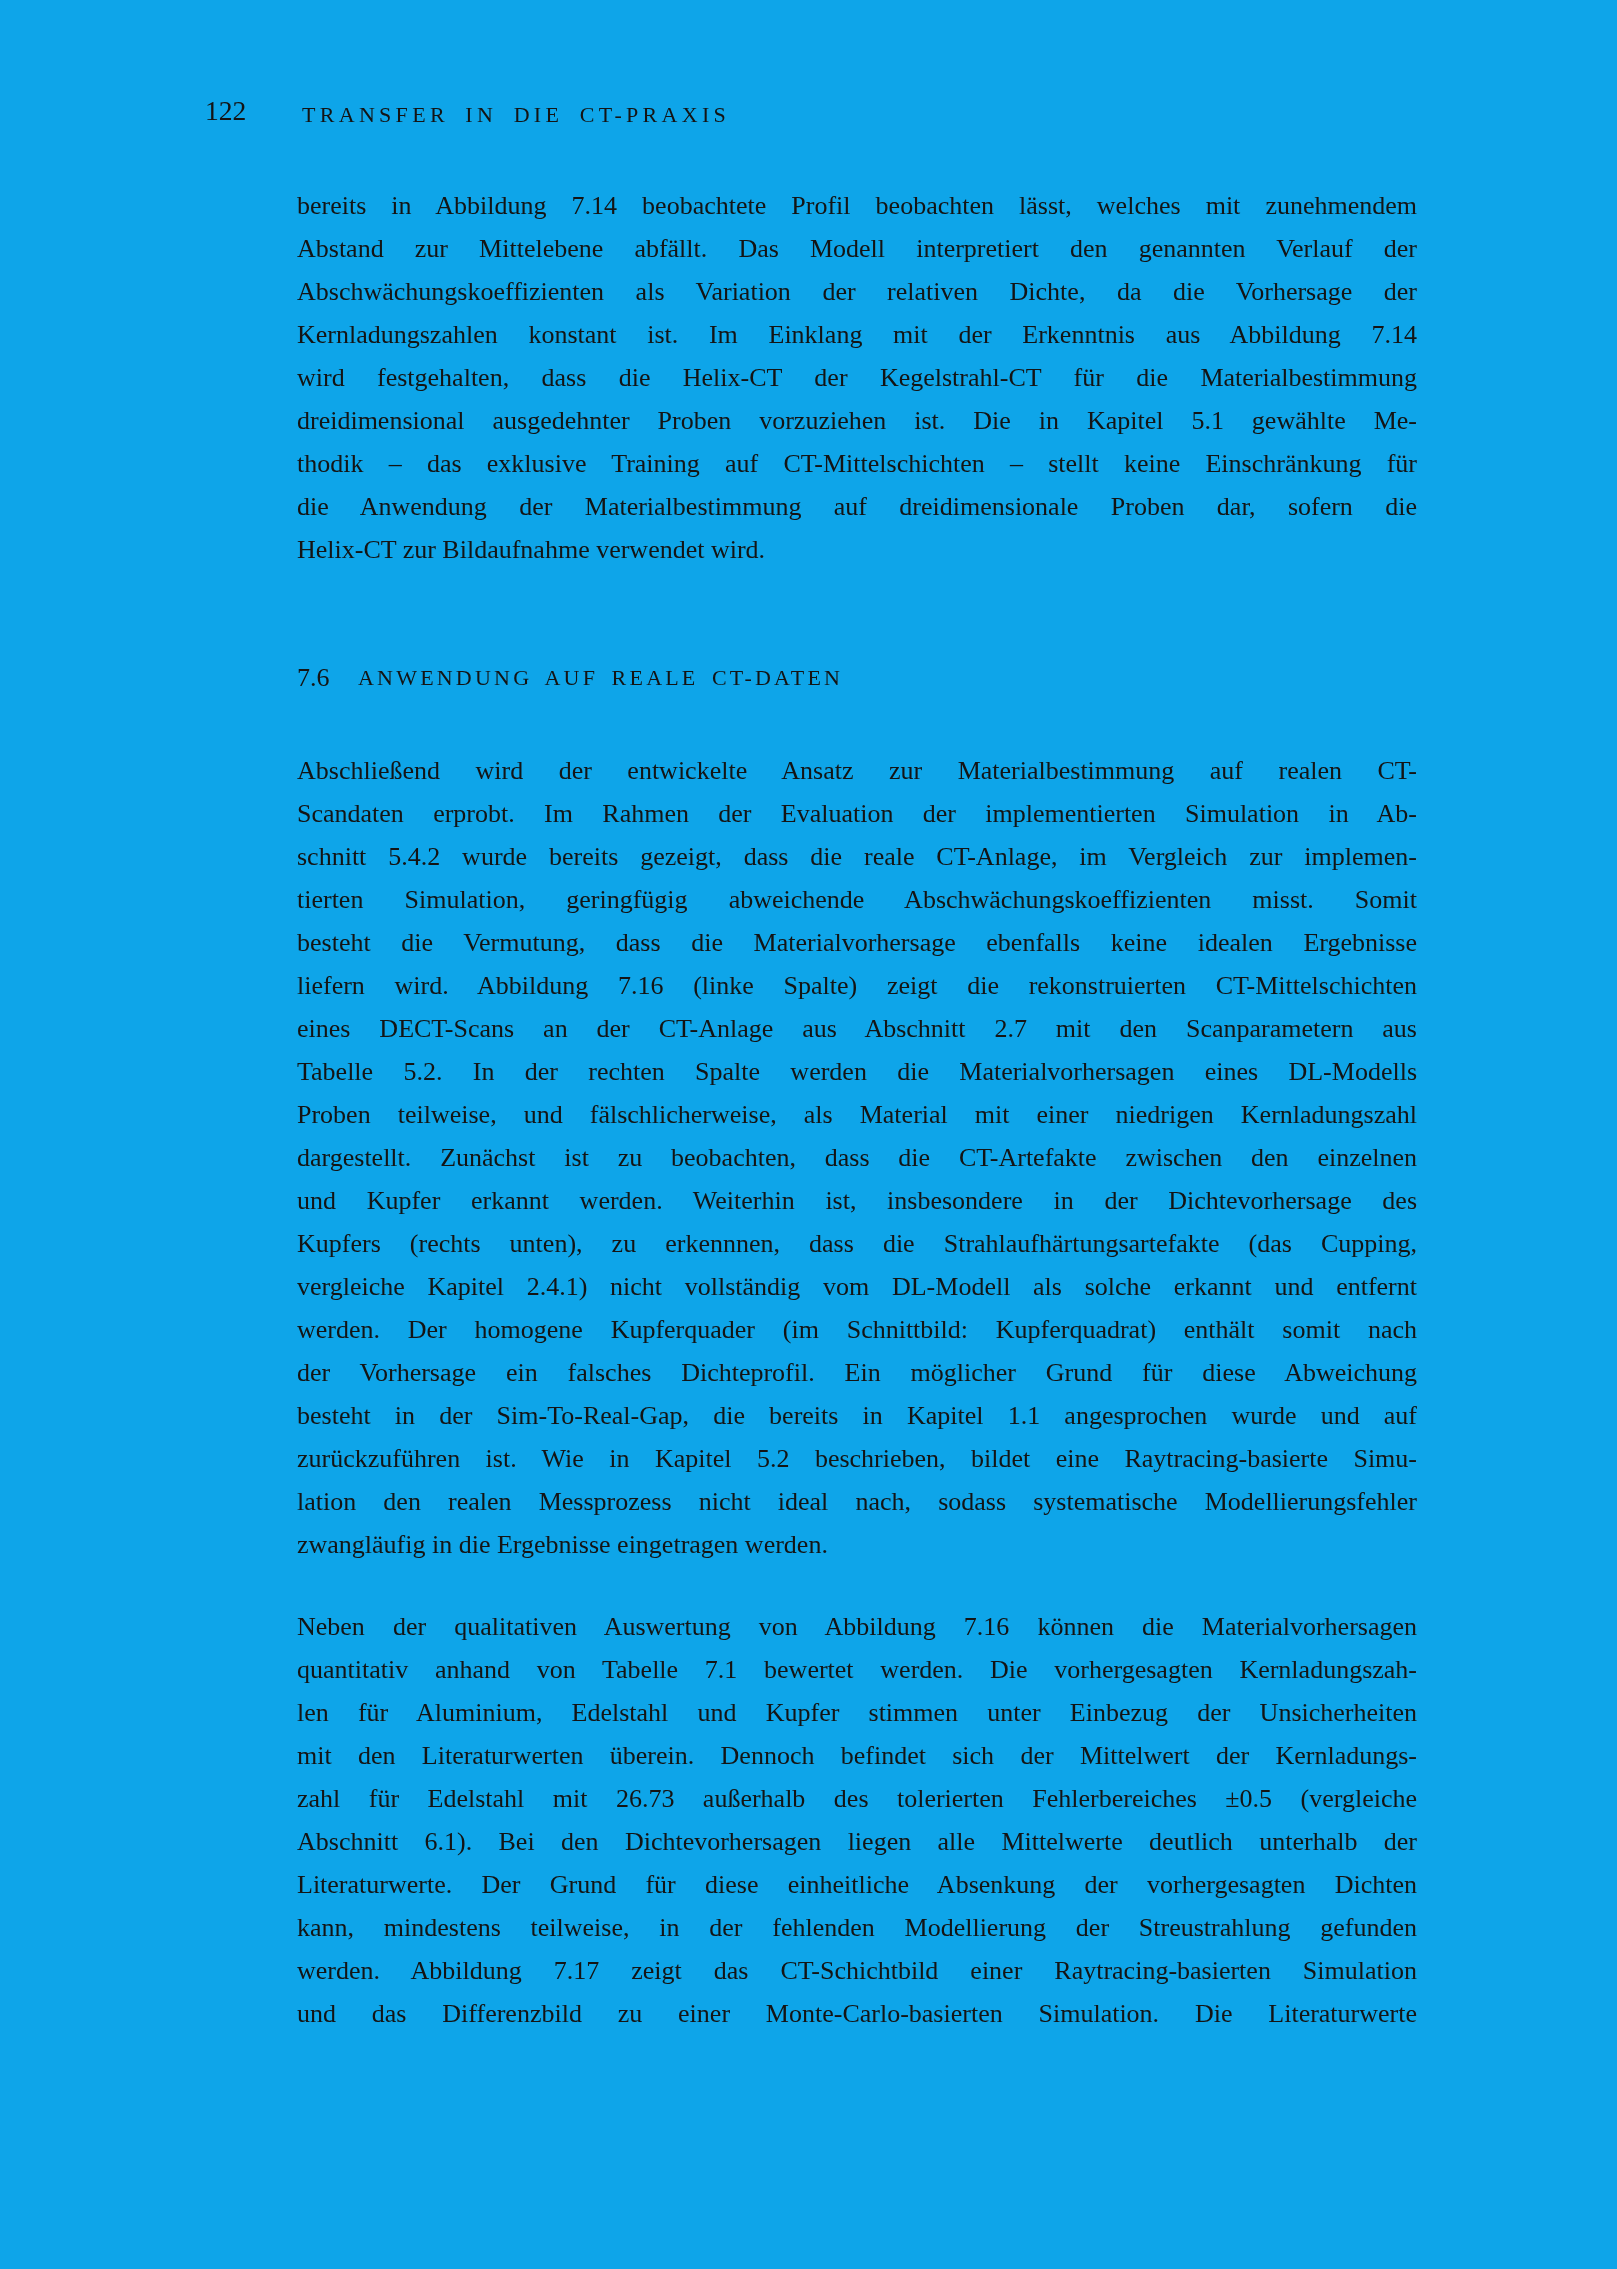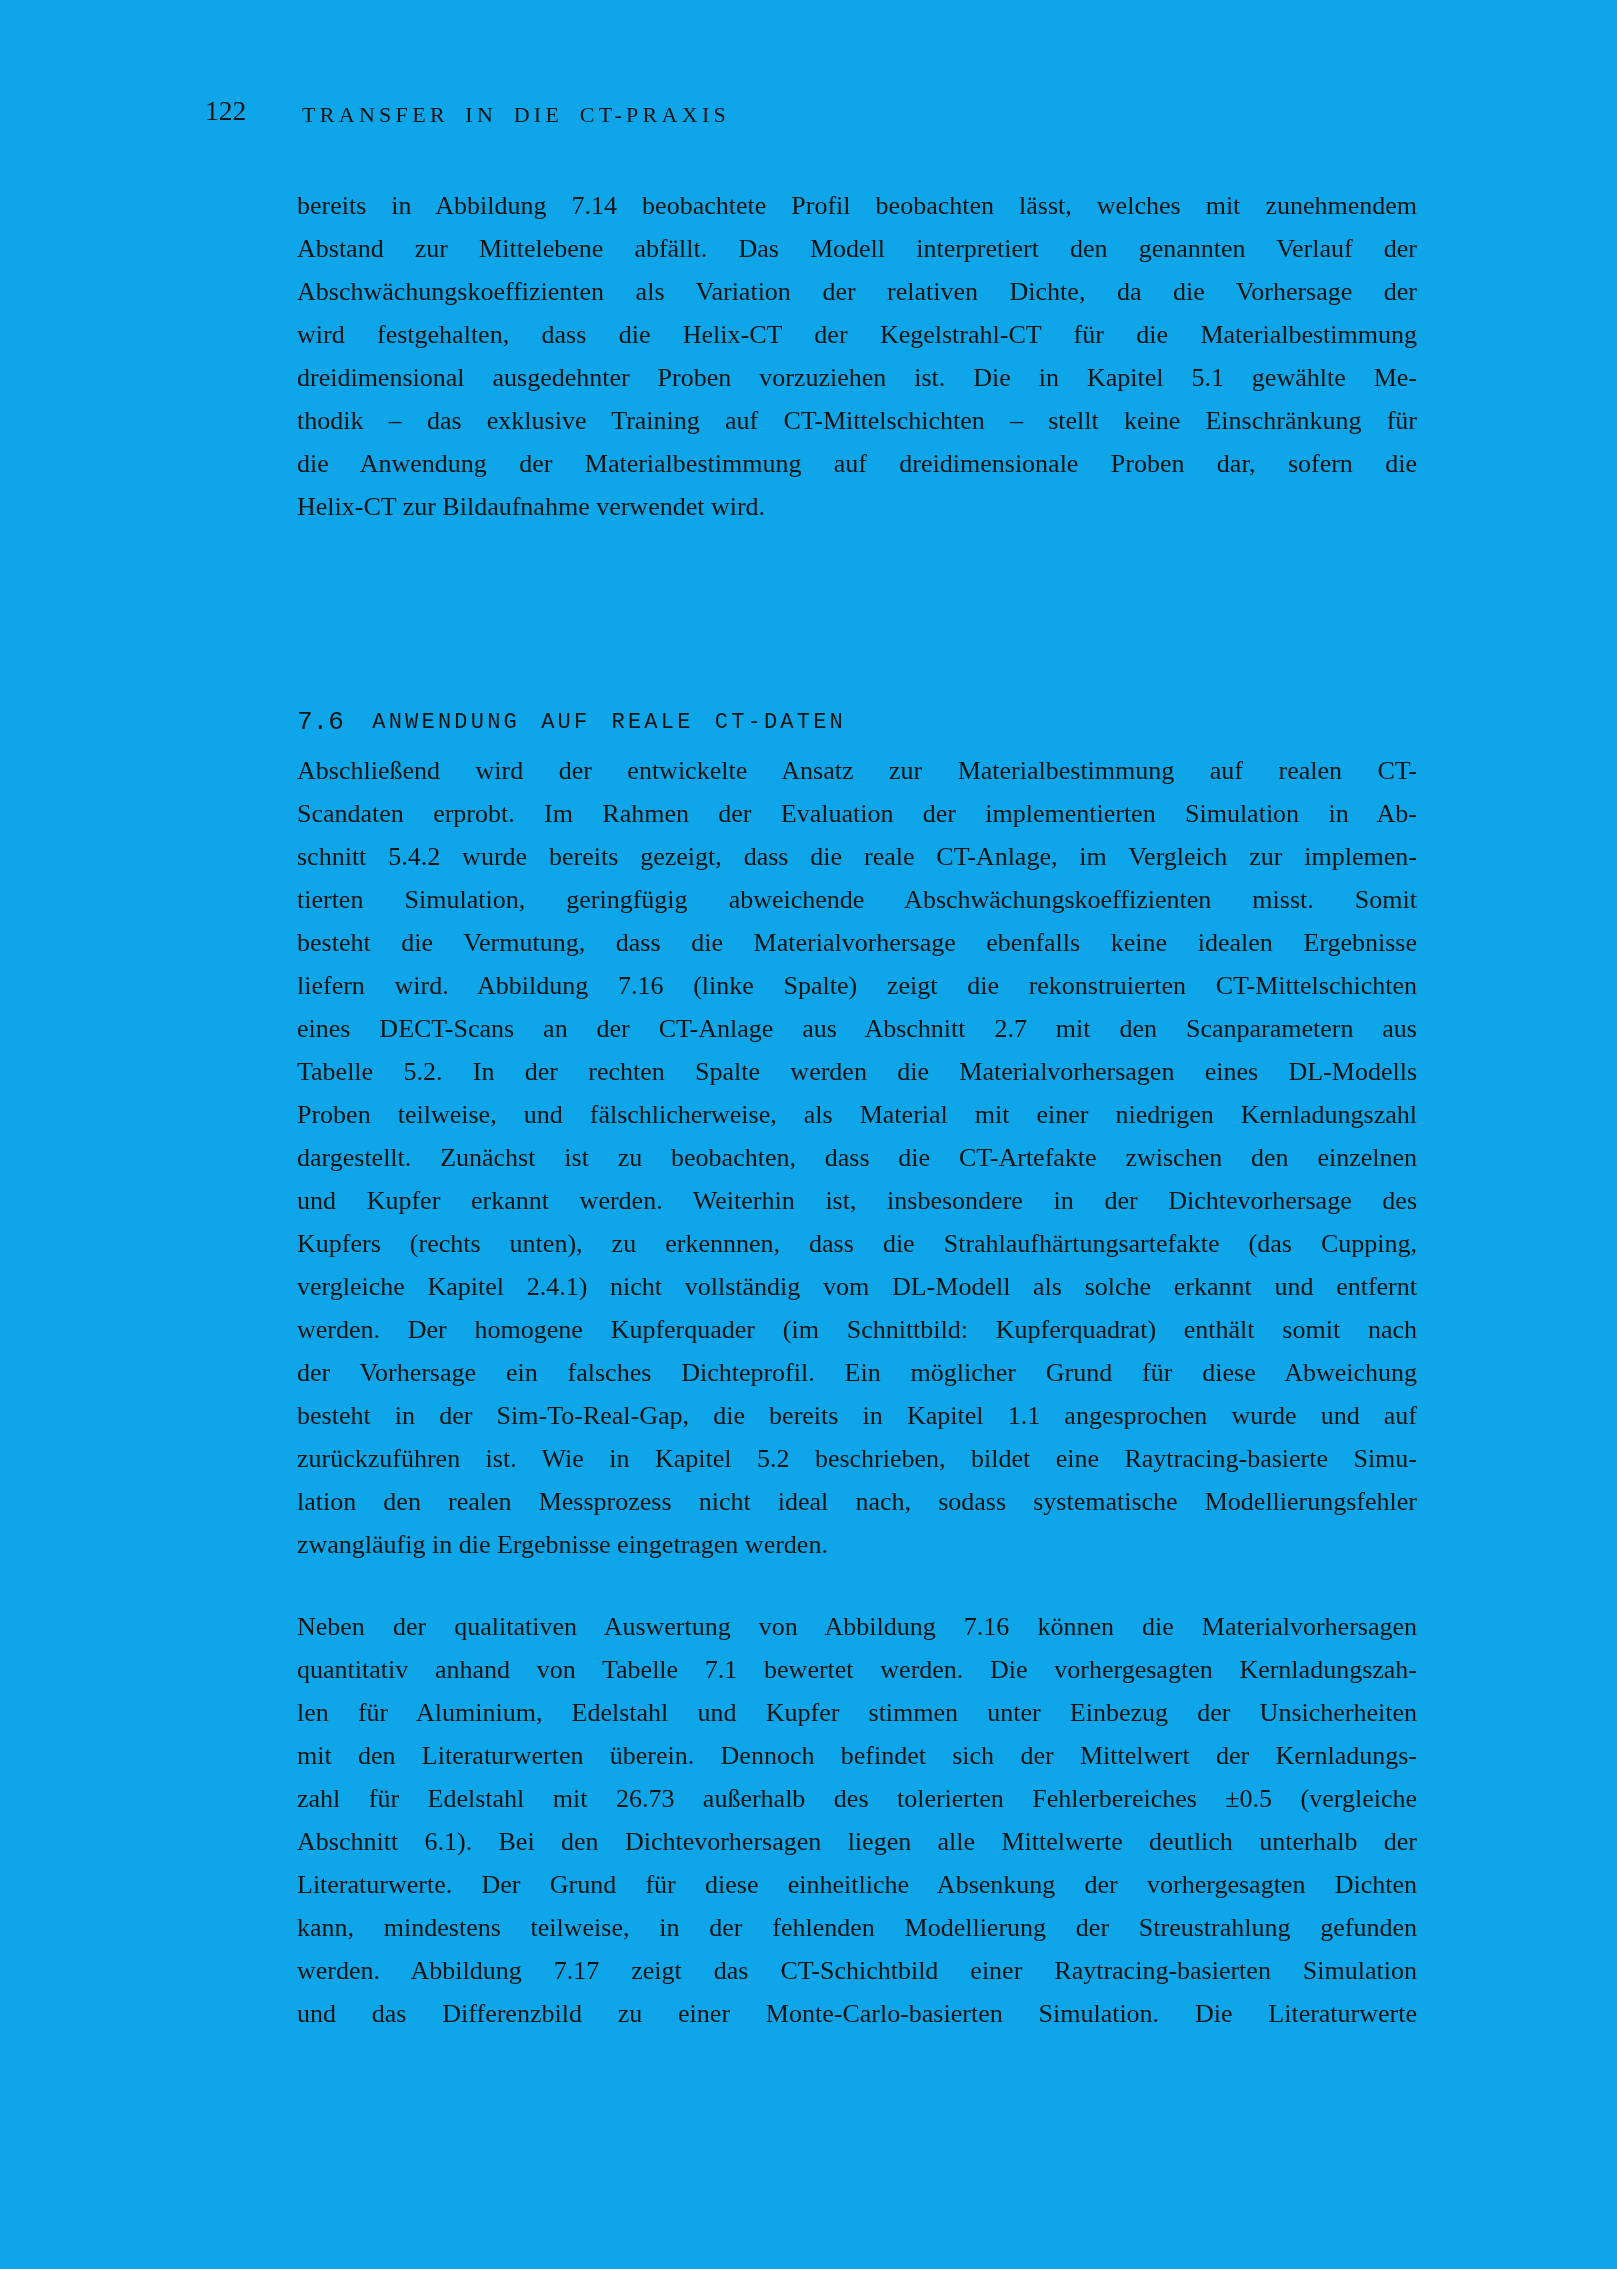--- a/index.html
+++ b/index.html
@@ -43,24 +43,23 @@
     white-space: normal;
   }
   .line-last { text-align-last: left; }
   #para1 { top: 184px; }
   #para2 { top: 749px; }
   #para3 { top: 1605px; }
   
   .section-head {
     position: absolute;
     left: 297px;
-    top: 706px;
+    top: 662px;
     font-size: 26px;
     line-height: 32px;
-    font-family: Liberation Mono, monospace;
   }
   .section-num { display: inline-block; margin-right: 28.5px; }
   .section-title {
     display: inline-block;
     font-size: 22px;
     letter-spacing: 3.2px;
     word-spacing: 4.8px;
     vertical-align: 1px;
   }
 </style>
@@ -70,20 +69,21 @@
 <div class="page">
 
   <div class="pagenum">122</div>
 
   <div class="runhead">TRANSFER IN DIE CT-PRAXIS</div>
 
   <div class="textblock" id="para1">
       <div class="line">bereits in Abbildung 7.14 beobachtete Profil beobachten lässt, welches mit zunehmendem</div>
       <div class="line">Abstand zur Mittelebene abfällt. Das Modell interpretiert den genannten Verlauf der</div>
       <div class="line">Abschwächungskoeffizienten als Variation der relativen Dichte, da die Vorhersage der</div>
+      <div class="line">Kernladungszahlen konstant ist. Im Einklang mit der Erkenntnis aus Abbildung 7.14</div>
       <div class="line">wird festgehalten, dass die Helix-CT der Kegelstrahl-CT für die Materialbestimmung</div>
       <div class="line">dreidimensional ausgedehnter Proben vorzuziehen ist. Die in Kapitel 5.1 gewählte Me-</div>
       <div class="line">thodik – das exklusive Training auf CT-Mittelschichten – stellt keine Einschränkung für</div>
       <div class="line">die Anwendung der Materialbestimmung auf dreidimensionale Proben dar, sofern die</div>
       <div class="line line-last">Helix-CT zur Bildaufnahme verwendet wird.</div>
     </div>
 
   <div class="section-head">
     <span class="section-num">7.6</span><span class="section-title">ANWENDUNG AUF REALE CT-DATEN</span>
   </div>

